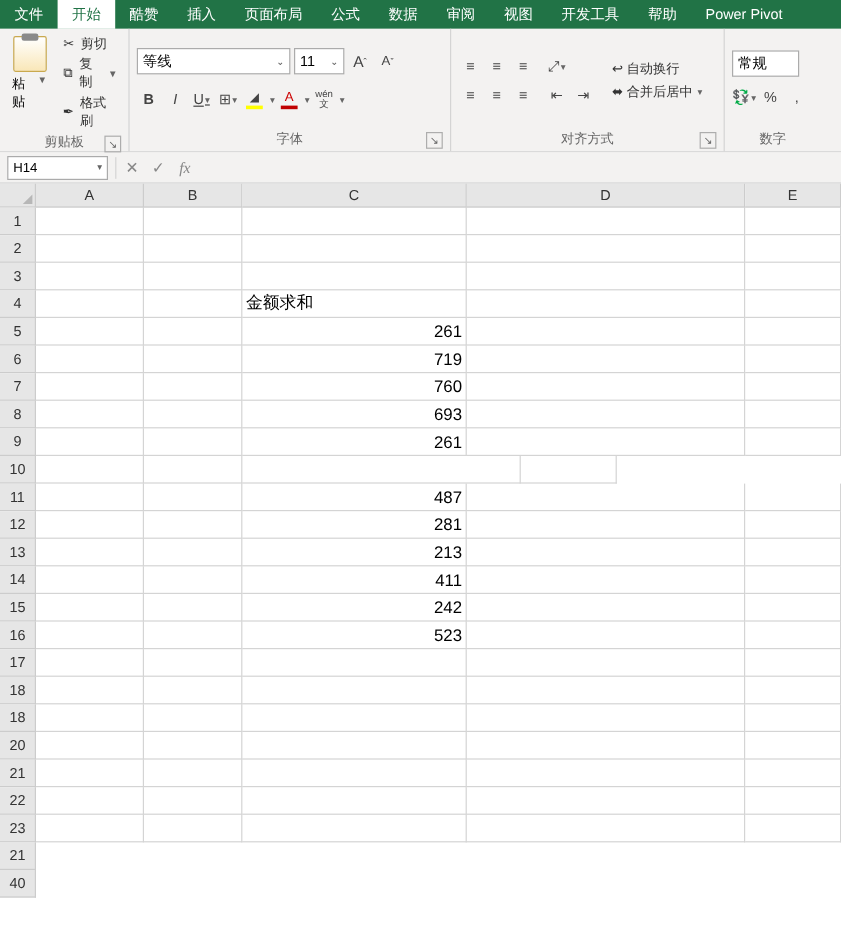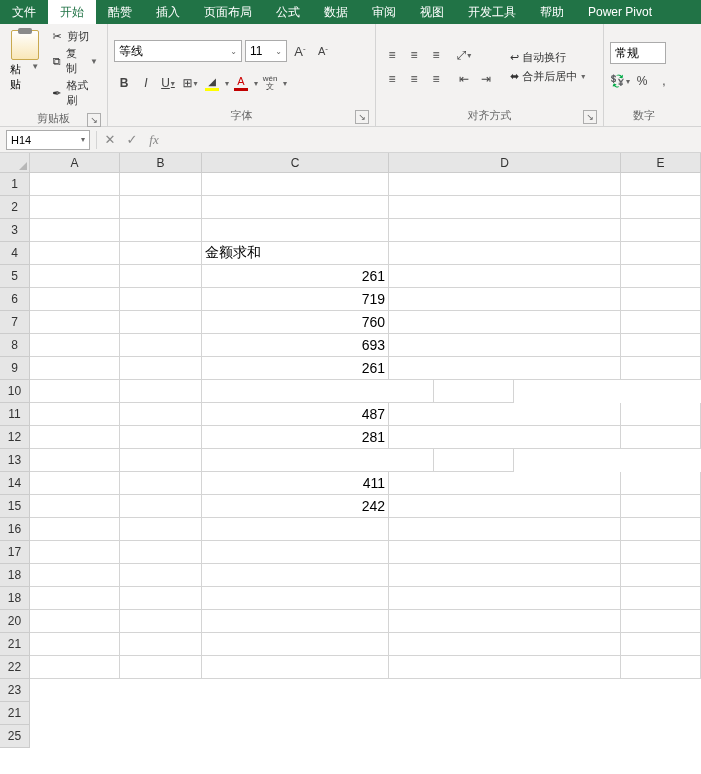--- a/index.html
+++ b/index.html
@@ -238,21 +238,21 @@
       <div class="rh">15</div>
       <div class="rh">16</div>
       <div class="rh">17</div>
       <div class="rh">18</div>
       <div class="rh">18</div>
       <div class="rh">20</div>
       <div class="rh">21</div>
       <div class="rh">22</div>
       <div class="rh">23</div>
       <div class="rh">21</div>
-      <div class="rh">25</div>
+      <div class="rh">40</div>
     </div>
   <div class="cells" id="cells">
       <div class="cell-row">
         <div class="cell" style="width: 90px;"></div>
         <div class="cell" style="width: 82px;"></div>
         <div class="cell" style="width: 187px;"></div>
         <div class="cell" style="width: 232px;"></div>
         <div class="cell" style="width: 80px;"></div>
       </div>
       <div class="cell-row">
@@ -327,40 +327,48 @@
       <div class="cell-row">
         <div class="cell" style="width: 90px;"></div>
         <div class="cell" style="width: 82px;"></div>
         <div class="cell num" style="width: 187px;">281</div>
         <div class="cell" style="width: 232px;"></div>
         <div class="cell" style="width: 80px;"></div>
       </div>
       <div class="cell-row">
         <div class="cell" style="width: 90px;"></div>
         <div class="cell" style="width: 82px;"></div>
+        <div class="cell num" style="width: 187px;">213</div>
         <div class="cell" style="width: 232px;"></div>
         <div class="cell" style="width: 80px;"></div>
       </div>
       <div class="cell-row">
         <div class="cell" style="width: 90px;"></div>
         <div class="cell" style="width: 82px;"></div>
         <div class="cell num" style="width: 187px; text-align: right;">411</div>
         <div class="cell" style="width: 232px;"></div>
         <div class="cell" style="width: 80px;"></div>
       </div>
       <div class="cell-row">
         <div class="cell" style="width: 90px;"></div>
         <div class="cell" style="width: 82px;"></div>
         <div class="cell num" style="width: 187px;">242</div>
         <div class="cell" style="width: 232px;"></div>
         <div class="cell" style="width: 80px;"></div>
       </div>
       <div class="cell-row">
         <div class="cell" style="width: 90px;"></div>
         <div class="cell" style="width: 82px;"></div>
+        <div class="cell num" style="width: 187px;">523</div>
+        <div class="cell" style="width: 232px;"></div>
+        <div class="cell" style="width: 80px;"></div>
+      </div>
+      <div class="cell-row">
+        <div class="cell" style="width: 90px;"></div>
+        <div class="cell" style="width: 82px;"></div>
         <div class="cell" style="width: 187px;"></div>
         <div class="cell" style="width: 232px;"></div>
         <div class="cell" style="width: 80px;"></div>
       </div>
       <div class="cell-row">
         <div class="cell" style="width: 90px;"></div>
         <div class="cell" style="width: 82px;"></div>
         <div class="cell" style="width: 187px;"></div>
         <div class="cell" style="width: 232px;"></div>
         <div class="cell" style="width: 80px;"></div>

